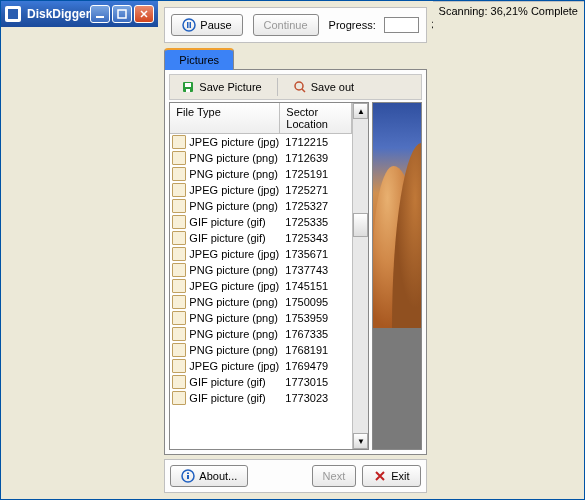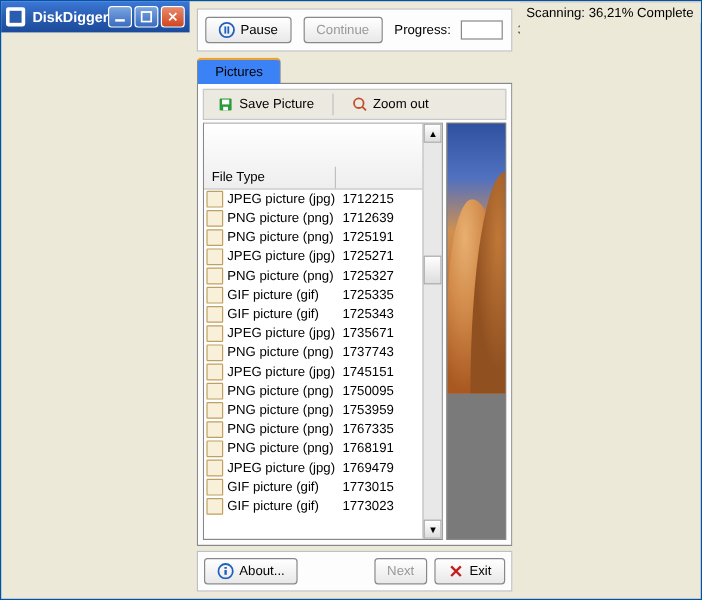--- a/index.html
+++ b/index.html
@@ -35,21 +35,21 @@
   
   .toolbar { background: #ece9e0; border: 1px solid #c8c8c8; display: flex; align-items: center; padding: 2px; gap: 2px; height: 26px; }
   .tool-btn { padding: 3px 8px; cursor: pointer; display: flex; align-items: center; gap: 4px; border: 1px solid transparent; border-radius: 2px; }
   .tool-ico { width: 14px; height: 14px; display: inline-flex; }
   .tool-sep { width: 1px; height: 18px; background: #c0c0c0; margin: 0 4px; }
   
   .main-split { flex: 1; display: flex; gap: 3px; overflow: hidden; margin-top: 2px; }
   .file-list-wrap { width: 200px; border: 1px solid #888; background: #fff; display: flex; overflow: hidden; }
   .file-list { flex: 1; overflow: hidden; }
   .list-header { display: flex; background: linear-gradient(to bottom, #fff, #eee); border-bottom: 1px solid #c0c0c0; }
-  .list-header .hcol { padding: 3px 6px; border-right: 1px solid #c0c0c0; font-weight: normal; margin-top: 36px; }
+  .list-header .hcol { padding: 3px 6px; border-right: 1px solid #c0c0c0; font-weight: normal; }
   .hcol.ft { width: 110px; }
   .hcol.sl { flex: 1; }
   .list-body { overflow-y: hidden; }
   .list-row { display: flex; align-items: center; height: 16px; padding: 0 2px; cursor: pointer; }
   .list-row .ficon { width: 14px; height: 14px; margin-right: 3px; background: #f8f0d8; border: 1px solid #c0a060; border-radius: 1px; flex-shrink: 0; }
   .list-row .ft { width: 92px; white-space: nowrap; overflow: hidden; }
   .list-row .sl { flex: 1; padding-left: 4px; }
   .vscroll { width: 16px; background: #e8e8e8; border-left: 1px solid #c0c0c0; display: flex; flex-direction: column; }
   .vscroll .arrow { height: 16px; background: linear-gradient(to bottom,#fff,#ddd); border: 1px solid #aaa; display:flex;align-items:center;justify-content:center;font-size:8px; cursor:pointer; }
   .vscroll .track { flex: 1; position: relative; }
@@ -172,29 +172,30 @@
             <span>Save Picture</span>
           </div>
           <div class="tool-sep"></div>
           <div class="tool-btn">
             <span class="tool-ico">
               <svg viewBox="0 0 14 14">
                   <circle cx="6" cy="6" r="4" fill="none" stroke="#c05030" stroke-width="1.5"></circle>
                   <line x1="9" y1="9" x2="12" y2="12" stroke="#c05030" stroke-width="1.5"></line>
                 </svg>
             </span>
-            <span>Zoom out</span>
+            <span>Save out</span>
           </div>
         </div>
 
         <div class="main-split">
           <div class="file-list-wrap">
             <div class="file-list">
               <div class="list-header">
                 <div class="hcol ft">File Type</div>
+                <div class="hcol sl">Sector Location</div>
               </div>
               <div class="list-body" id="list-body">
                   <div class="list-row">
                     <span class="ficon"></span>
                     <span class="ft">JPEG picture (jpg)</span>
                     <span class="sl">1712215</span>
                   </div>
                   <div class="list-row">
                     <span class="ficon"></span>
                     <span class="ft">PNG picture (png)</span>

